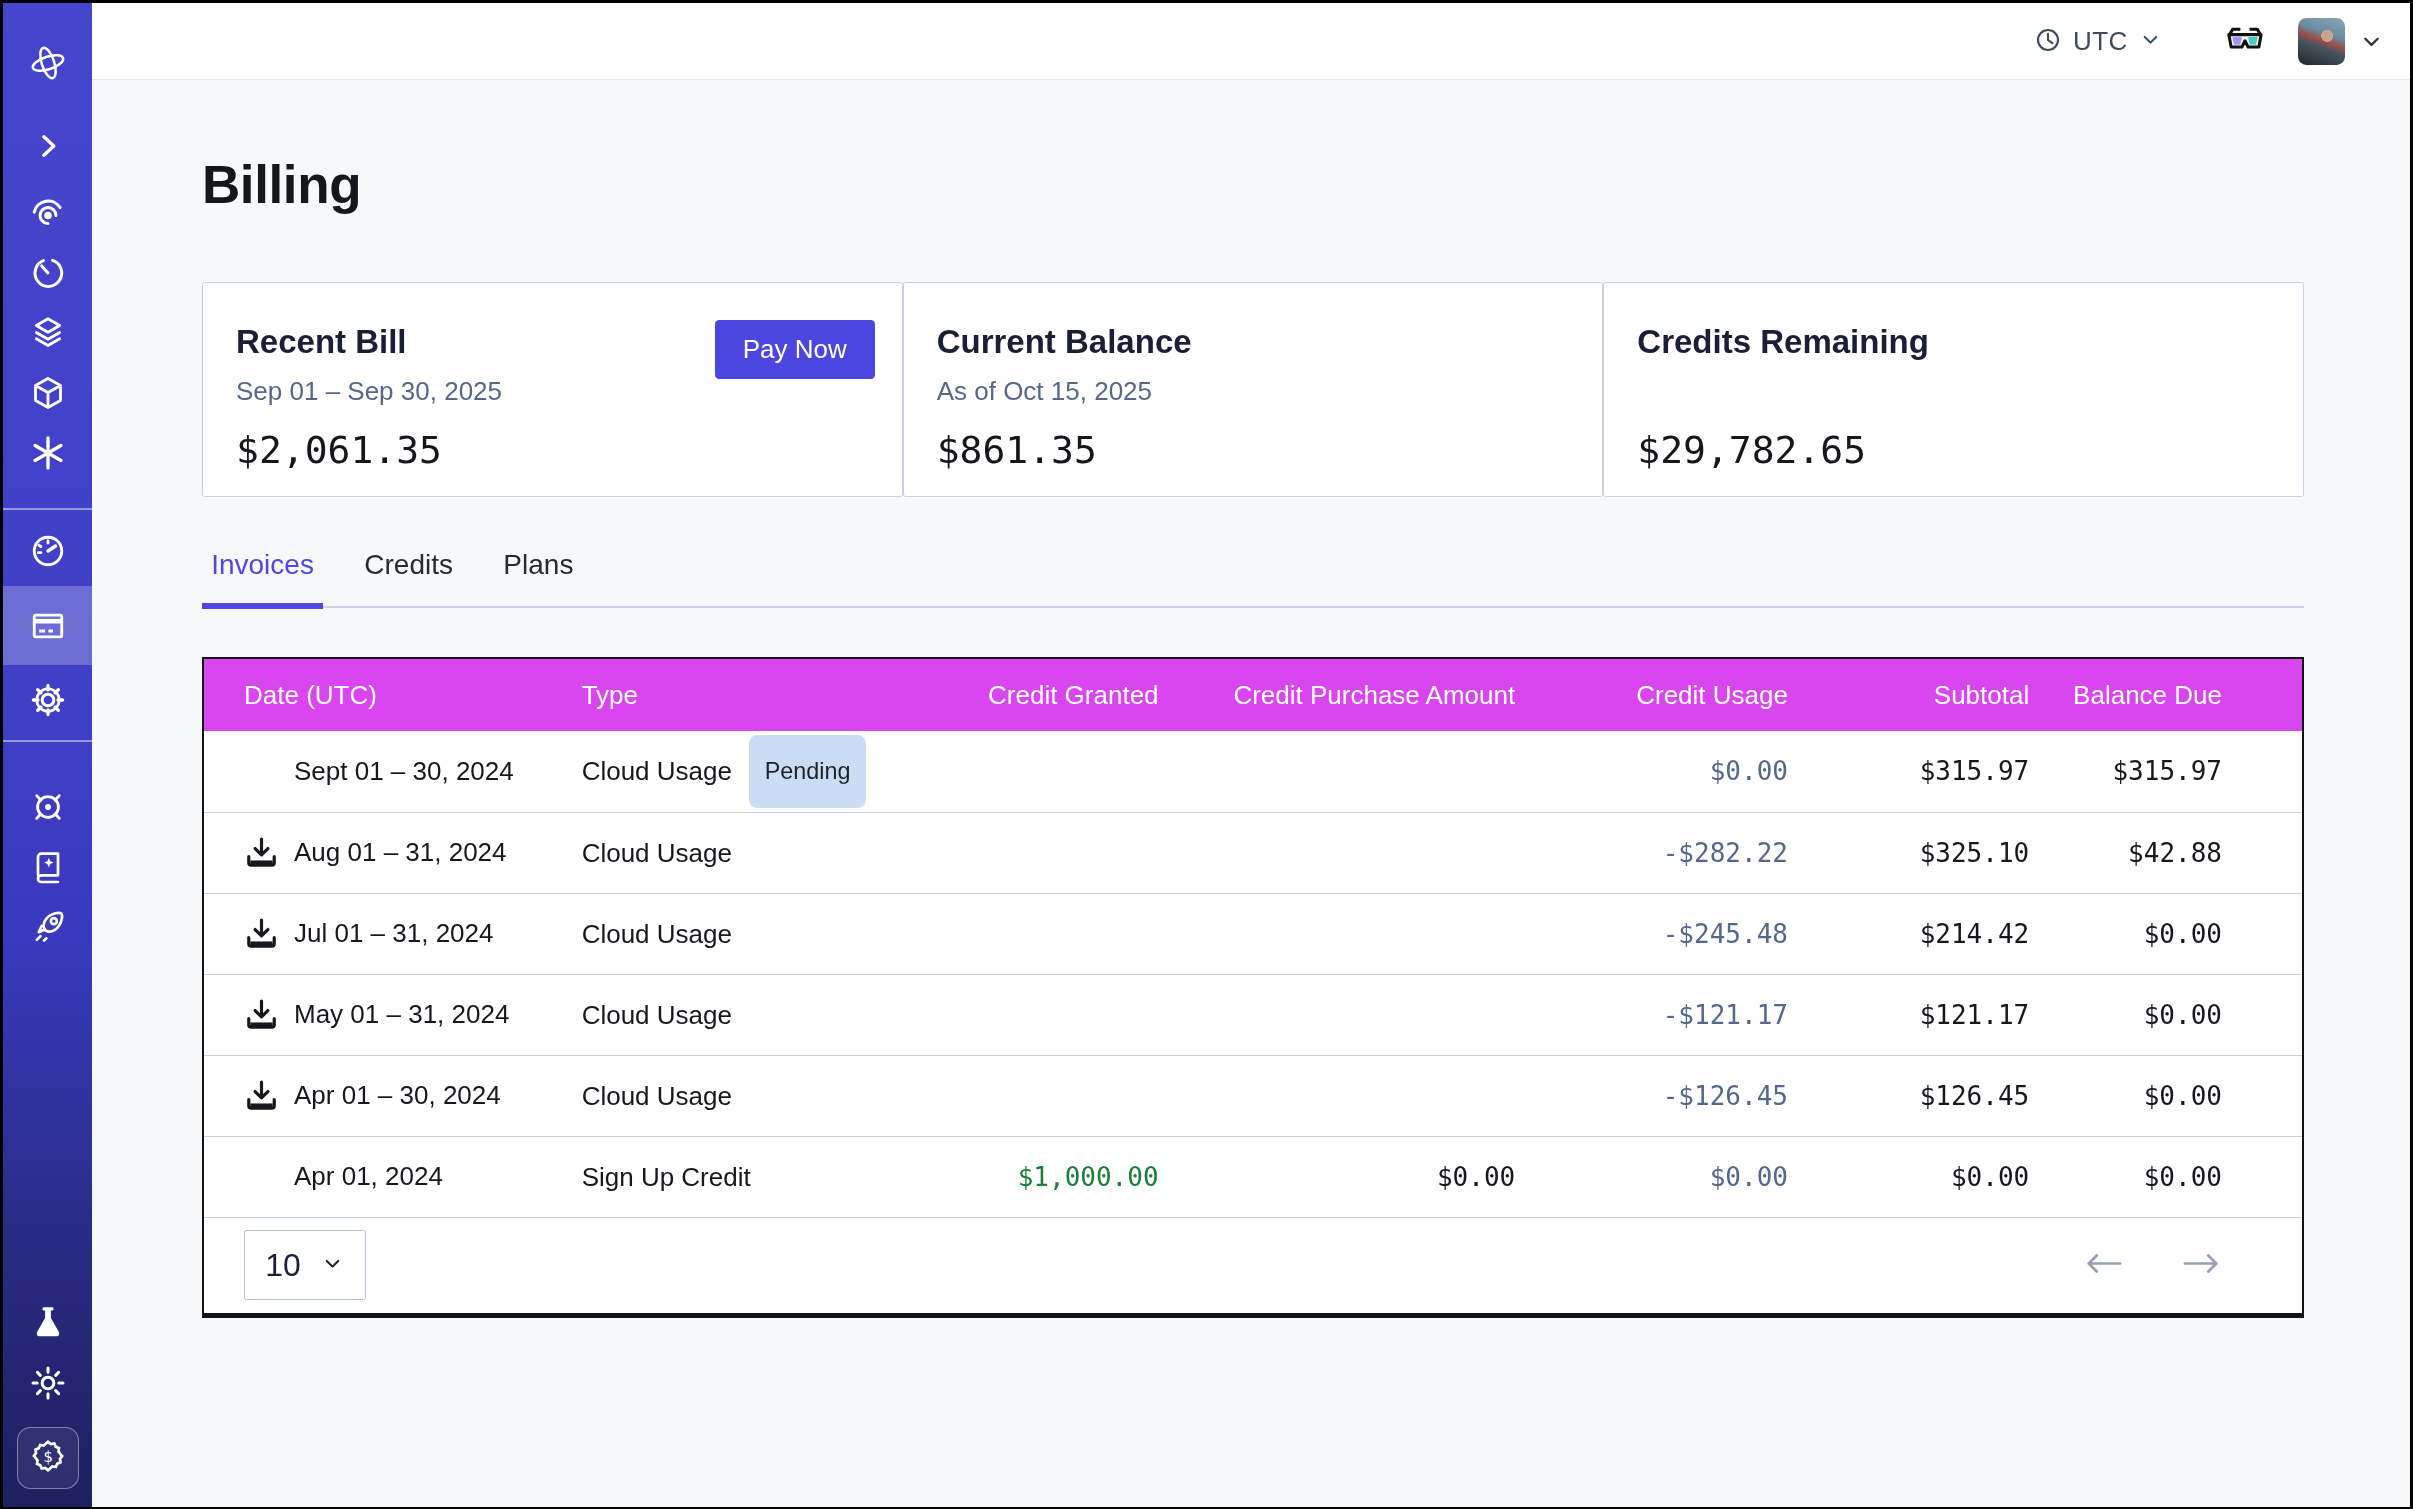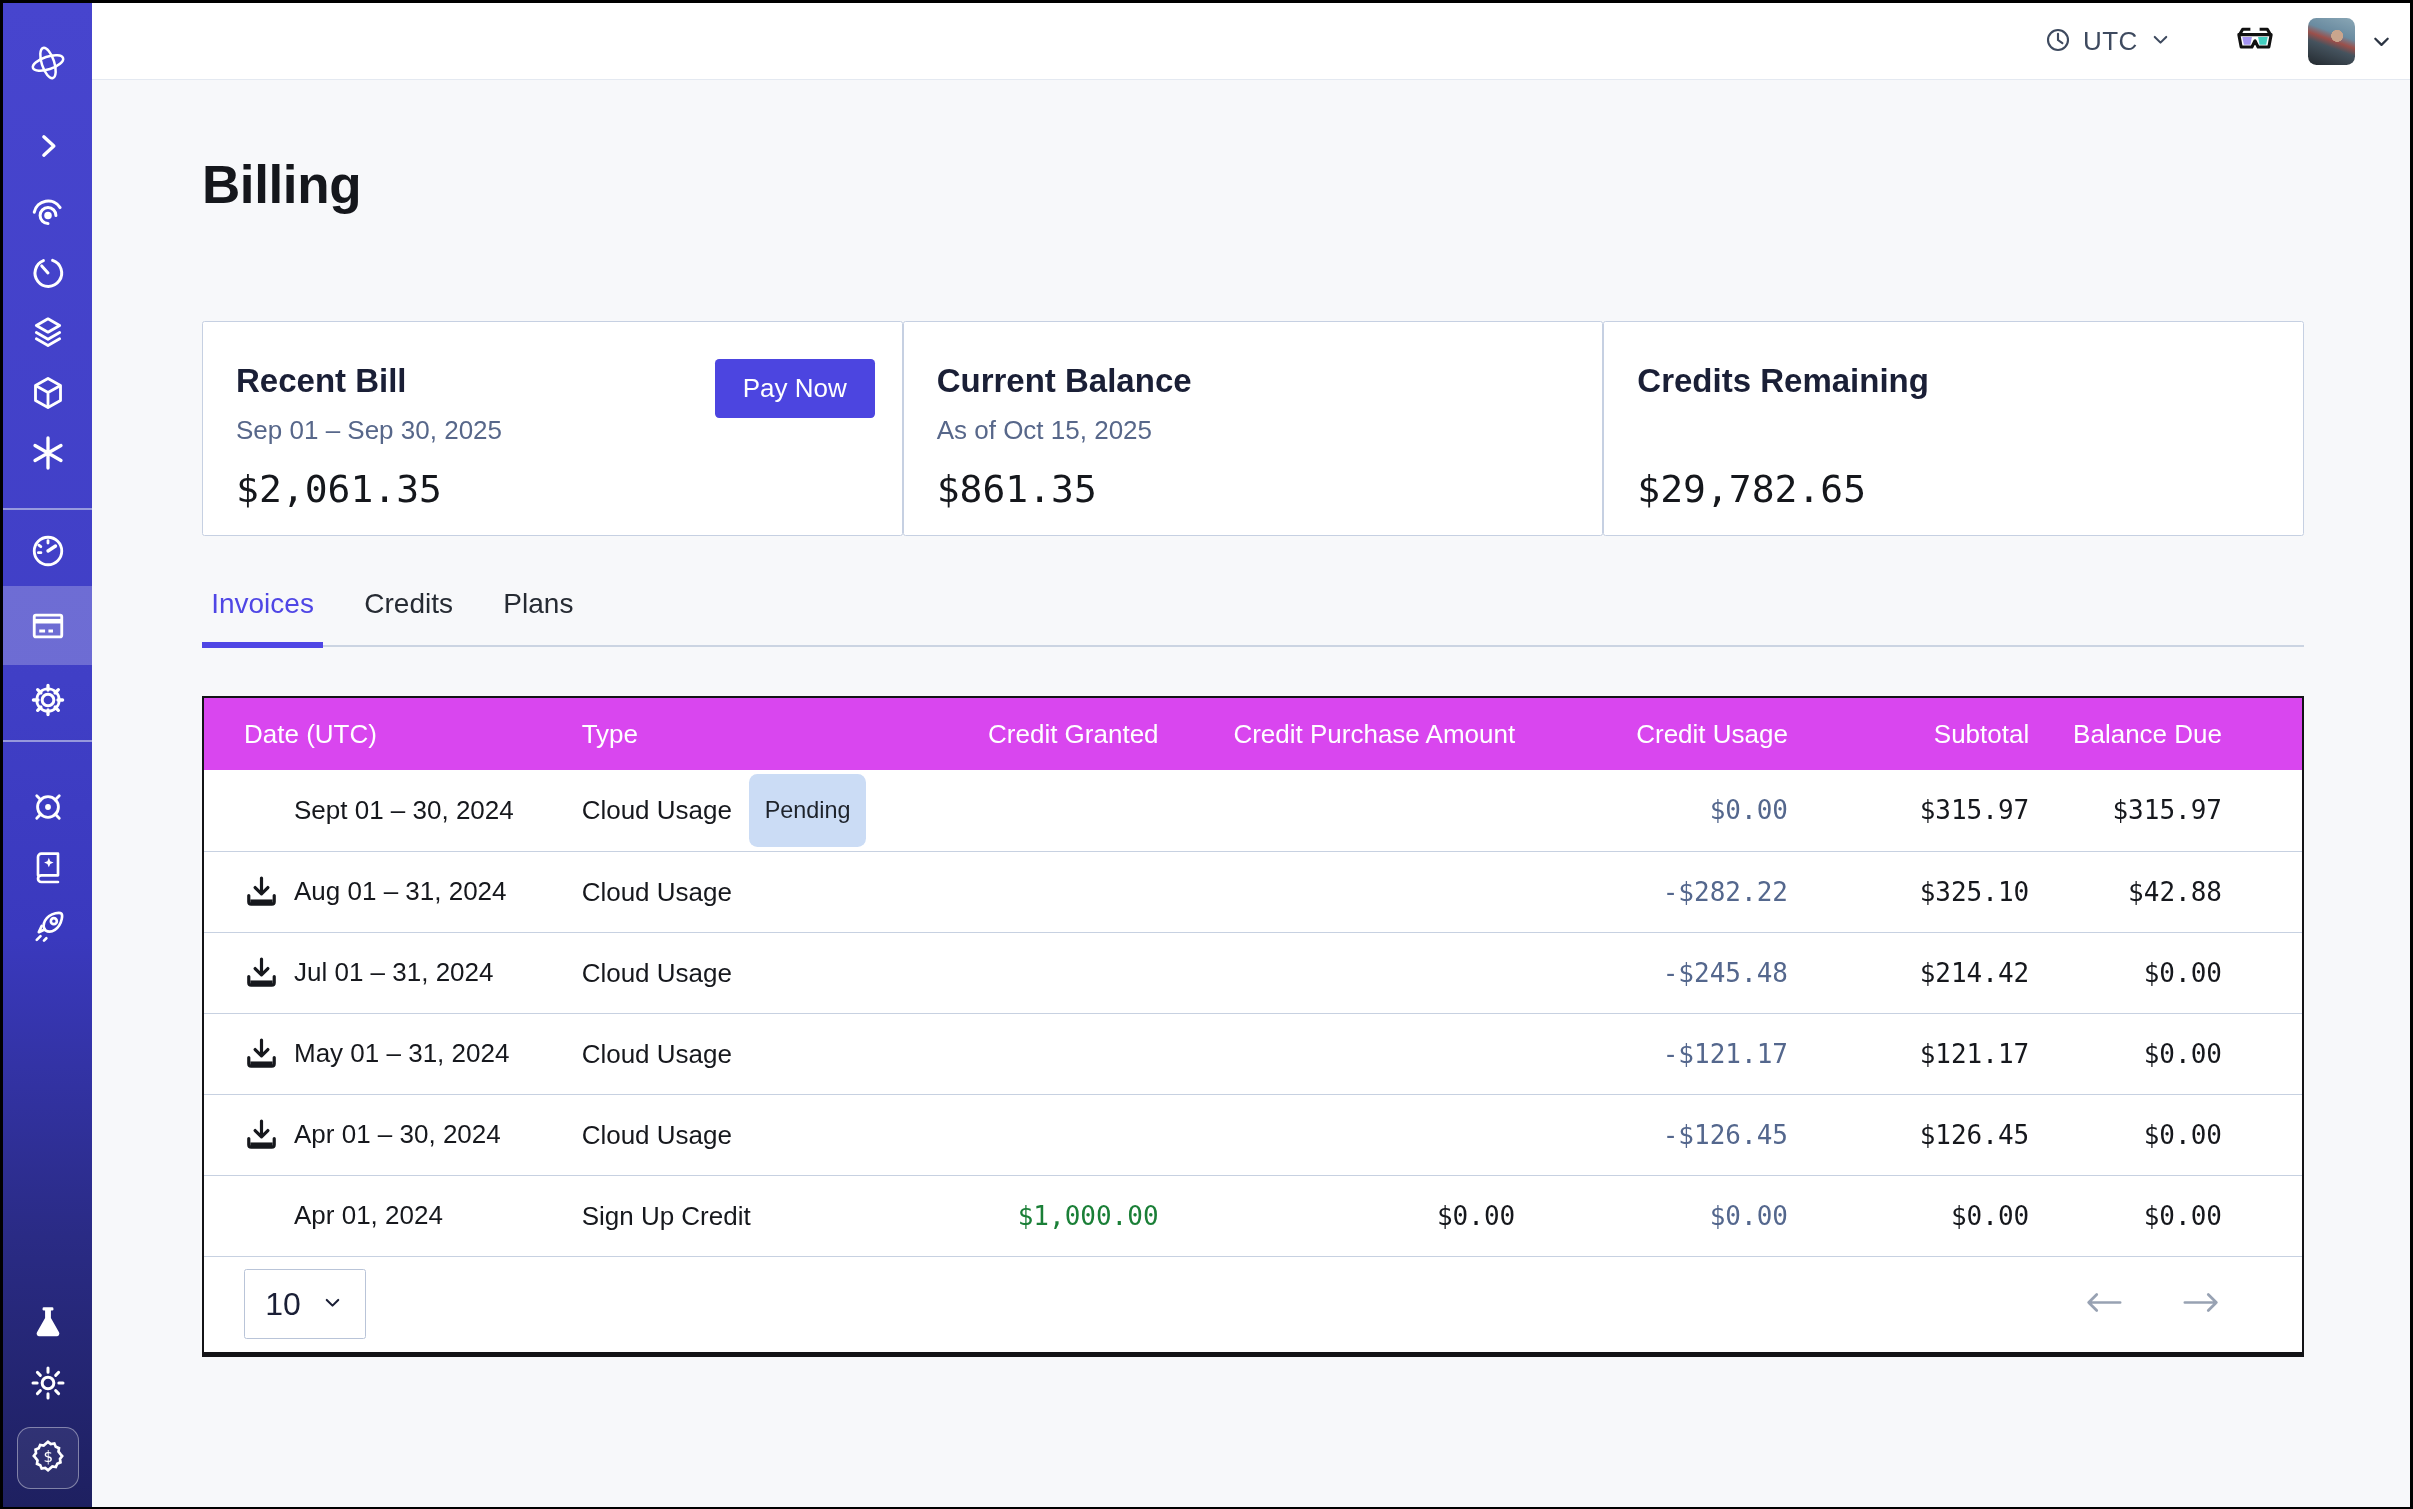--- a/index.html
+++ b/index.html
@@ -24,35 +24,35 @@
   .promo-btn {
     width:62px; height:62px; border:1.7px solid rgba(255,255,255,0.4); border-radius:13.4px;
     background:rgba(255,255,255,0.07); display:flex; align-items:center; justify-content:center;
     margin-bottom:18.4px; cursor:pointer; flex:0 0 auto;
   }
   .promo-btn svg { width:40px; height:40px; }
   
   .main { flex:1 1 auto; display:flex; flex-direction:column; min-width:0; }
   .topbar {
     height:77px; flex:0 0 77px; background:#fff; border-bottom:1.7px solid #E4E9F1;
-    display:flex; align-items:center; justify-content:flex-end; padding-right:15px;
+    display:flex; align-items:center; justify-content:flex-end; padding-right:25px;
   }
   .tz { display:flex; align-items:center; gap:10px; cursor:pointer; margin-right:62px; }
   .tz-label { font-size:26px; color:#3E4A5F; letter-spacing:0.4px; }
   .glasses { margin-right:33px; cursor:pointer; }
   .avatar {
     width:47px; height:47px; border-radius:8.4px; margin-right:13.4px; cursor:pointer;
     background:
       radial-gradient(circle at 62% 38%, #c9a58d 0 14%, transparent 15%),
       linear-gradient(200deg,#8aa7b6 0%,#6a8ba0 35%,#9b4f4a 48%,#45535e 60%,#23292f 100%);
   }
   .content { flex:1 1 auto; padding:0 106px 0 110px; }
   .page-title { margin-top:74px; font-size:53px; font-weight:600; color:#15171C; letter-spacing:-0.4px; }
   
-  .cards { display:flex; margin-top:106px; }
+  .cards { display:flex; margin-top:67px; }
   .card {
     flex:1 1 0; height:215px; background:#fff; border:1.7px solid #C6D0E2; border-radius:2.5px;
     padding:40px 33px 0 33px; position:relative;
   }
   .card-title { font-size:33px; font-weight:600; color:#1A1F36; }
   .card-subtitle { font-size:26px; color:#57678A; margin-top:15px; height:32px; }
   .card-amount { font-family:"DejaVu Sans Mono", monospace; font-size:38px; color:#15171C; margin-top:20px; }
   .pay-btn {
     position:absolute; top:37px; right:27px; background:#4C45E0; color:#fff; border:none;
     font-family:"Liberation Sans", sans-serif; font-size:26px; padding:14.2px 28px; border-radius:4.2px; cursor:pointer;

